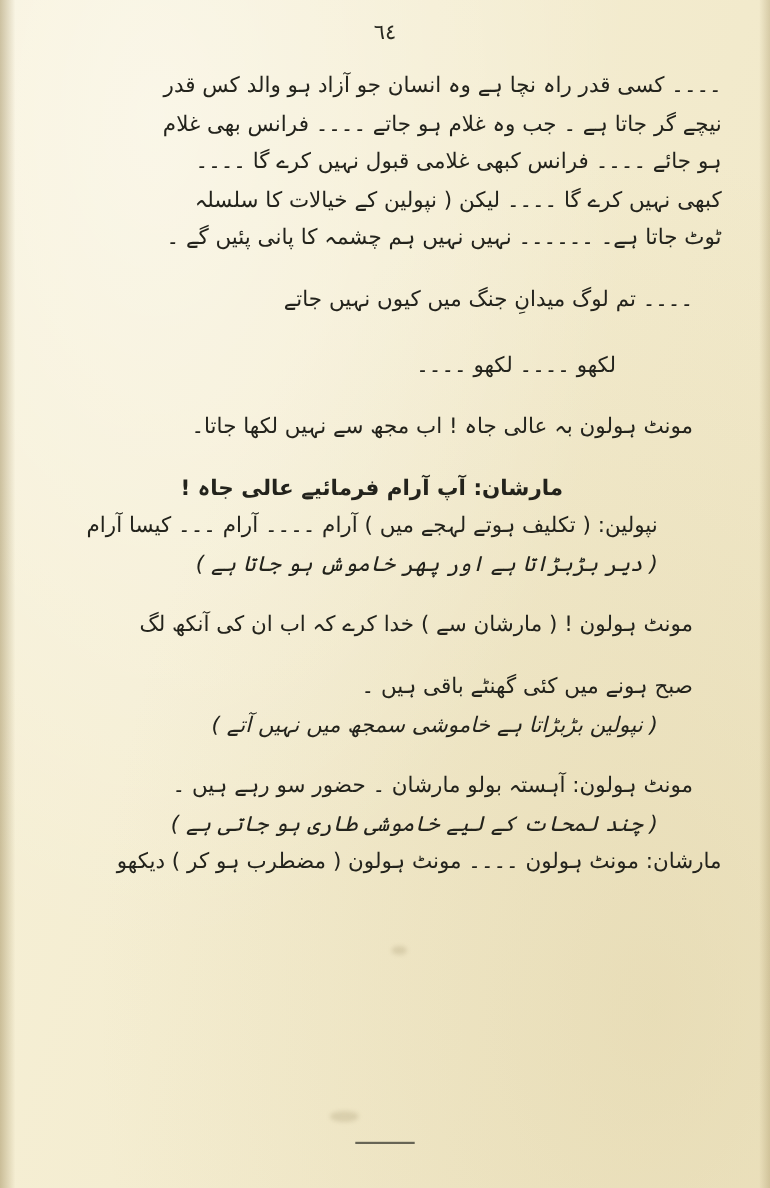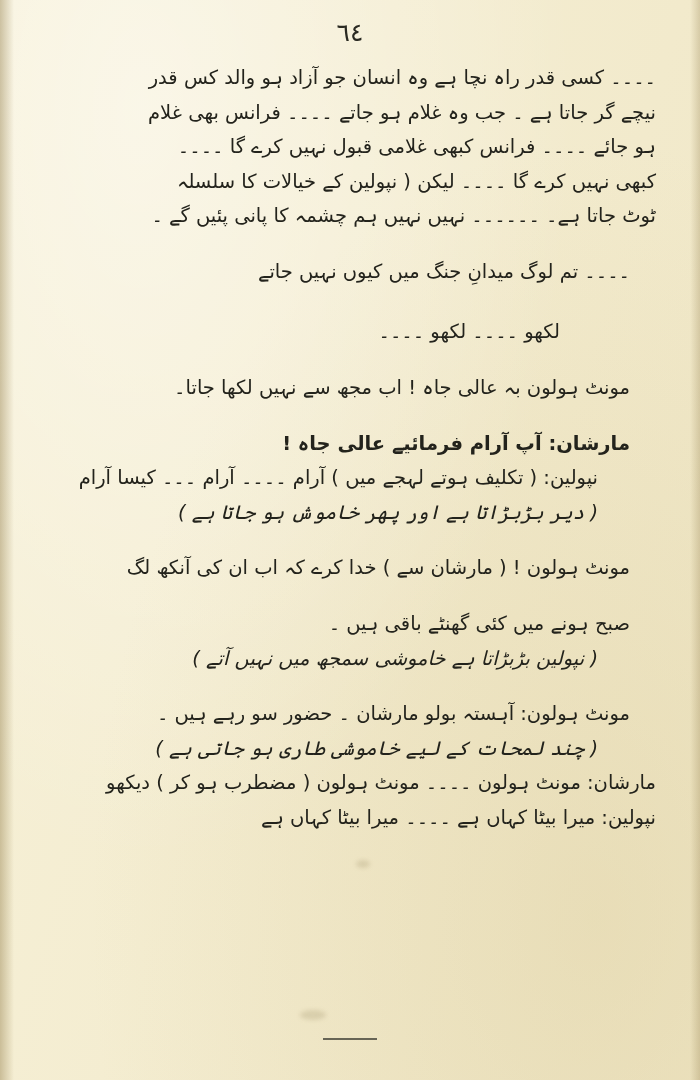--- a/index.html
+++ b/index.html
@@ -41,21 +41,21 @@
     background: linear-gradient(to left, rgba(150,130,80,0.30), rgba(150,130,80,0));
     pointer-events: none;
   }
   .page-number {
     position: absolute;
     top: 18px;
     left: 0;
     right: 0;
     text-align: center;
     font-family: "DejaVu Sans", sans-serif;
-    font-size: 25px;
+    font-size: 19px;
     color: #2a2a22;
     letter-spacing: 1px;
   }
   .text-body {
     position: absolute;
     top: 62px;
     left: 46px;
     right: 44px;
     direction: rtl;
     text-align: right;
@@ -67,20 +67,21 @@
     color: #23231c;
     font-family: "DejaVu Sans", sans-serif;
     white-space: pre-wrap;
     margin: 0 0 3px 0;
   }
   .line.indent-1 { padding-right: 26px; margin-top: 24px; }
   .line.indent-2 { padding-right: 58px; }
   .line.indent-3 { padding-right: 96px; margin-top: 29px; }
   .speaker {
     font-weight: bold;
+    text-align: center;
   }
   .stage-dir {
     font-style: italic;
   }
   .footer-rule {
     position: absolute;
     bottom: 40px;
     left: 50%;
     transform: translateX(-50%);
     width: 54px;
@@ -120,17 +121,16 @@
     <p class="line indent-1">مونٹ ہولون بہ عالی جاہ ! اب مجھ سے نہیں لکھا جاتا۔</p>
     <p class="line indent-1 speaker">مارشان: آپ آرام فرمائیے عالی جاہ !</p>
     <p class="line indent-2">نپولین: ( تکلیف ہوتے لہجے میں ) آرام ۔۔۔۔ آرام ۔۔۔ کیسا آرام</p>
     <p class="line indent-2 stage-dir">( دیر بڑبڑاتا ہے اور پھر خاموش ہو جاتا ہے )</p>
     <p class="line indent-1">مونٹ ہولون ! ( مارشان سے ) خدا کرے کہ اب ان کی آنکھ لگ</p>
     <p class="line indent-1">صبح ہونے میں کئی گھنٹے باقی ہیں ۔</p>
     <p class="line indent-2 stage-dir">( نپولین بڑبڑاتا ہے خاموشی سمجھ میں نہیں آتے )</p>
     <p class="line indent-1">مونٹ ہولون: آہستہ بولو مارشان ۔ حضور سو رہے ہیں ۔</p>
     <p class="line indent-2 stage-dir">( چند لمحات کے لیے خاموشی طاری ہو جاتی ہے )</p>
     <p class="line">مارشان: مونٹ ہولون ۔۔۔۔ مونٹ ہولون ( مضطرب ہو کر ) دیکھو</p>
-    <p class="line">نپولین: میرا بیٹا کہاں ہے ۔۔۔۔ میرا بیٹا کہاں ہے</p>
   </div>
 
   <div class="footer-rule"></div>
 </div>
 
 </body></html>

